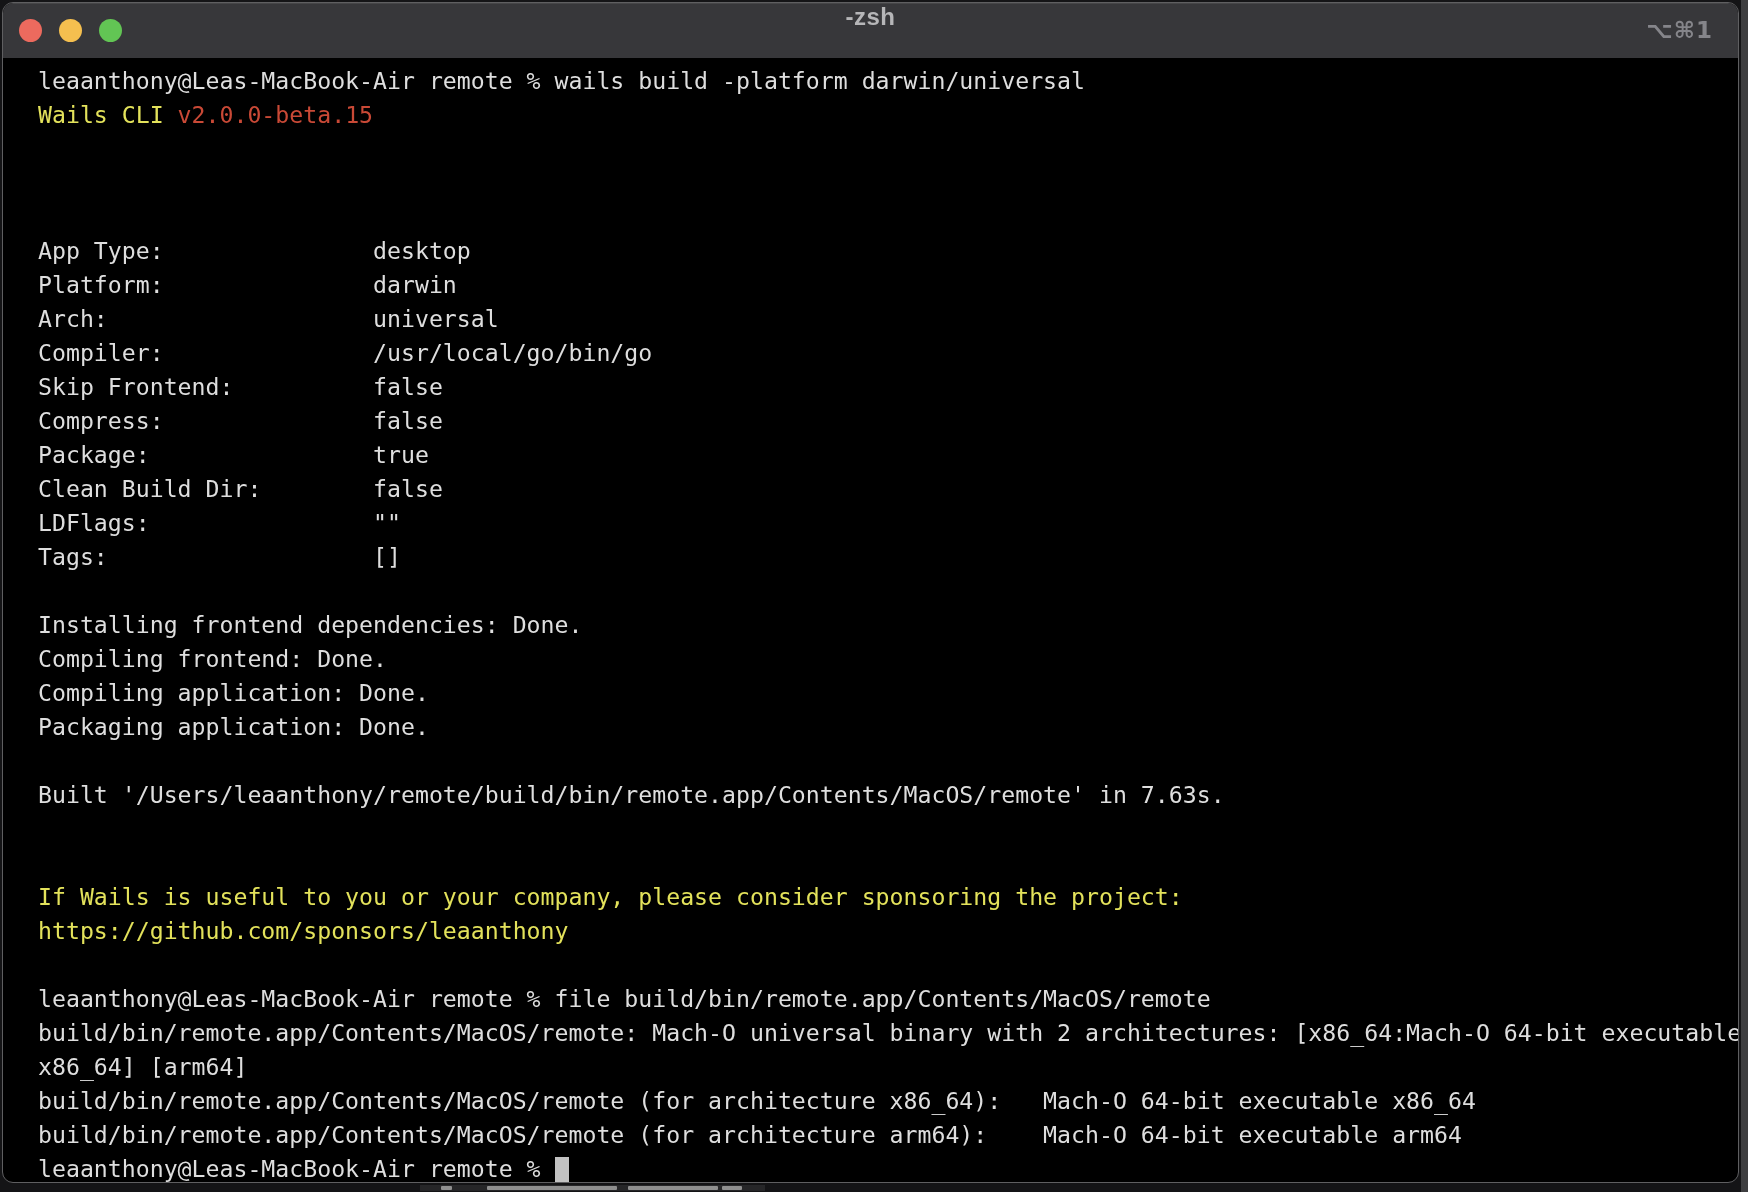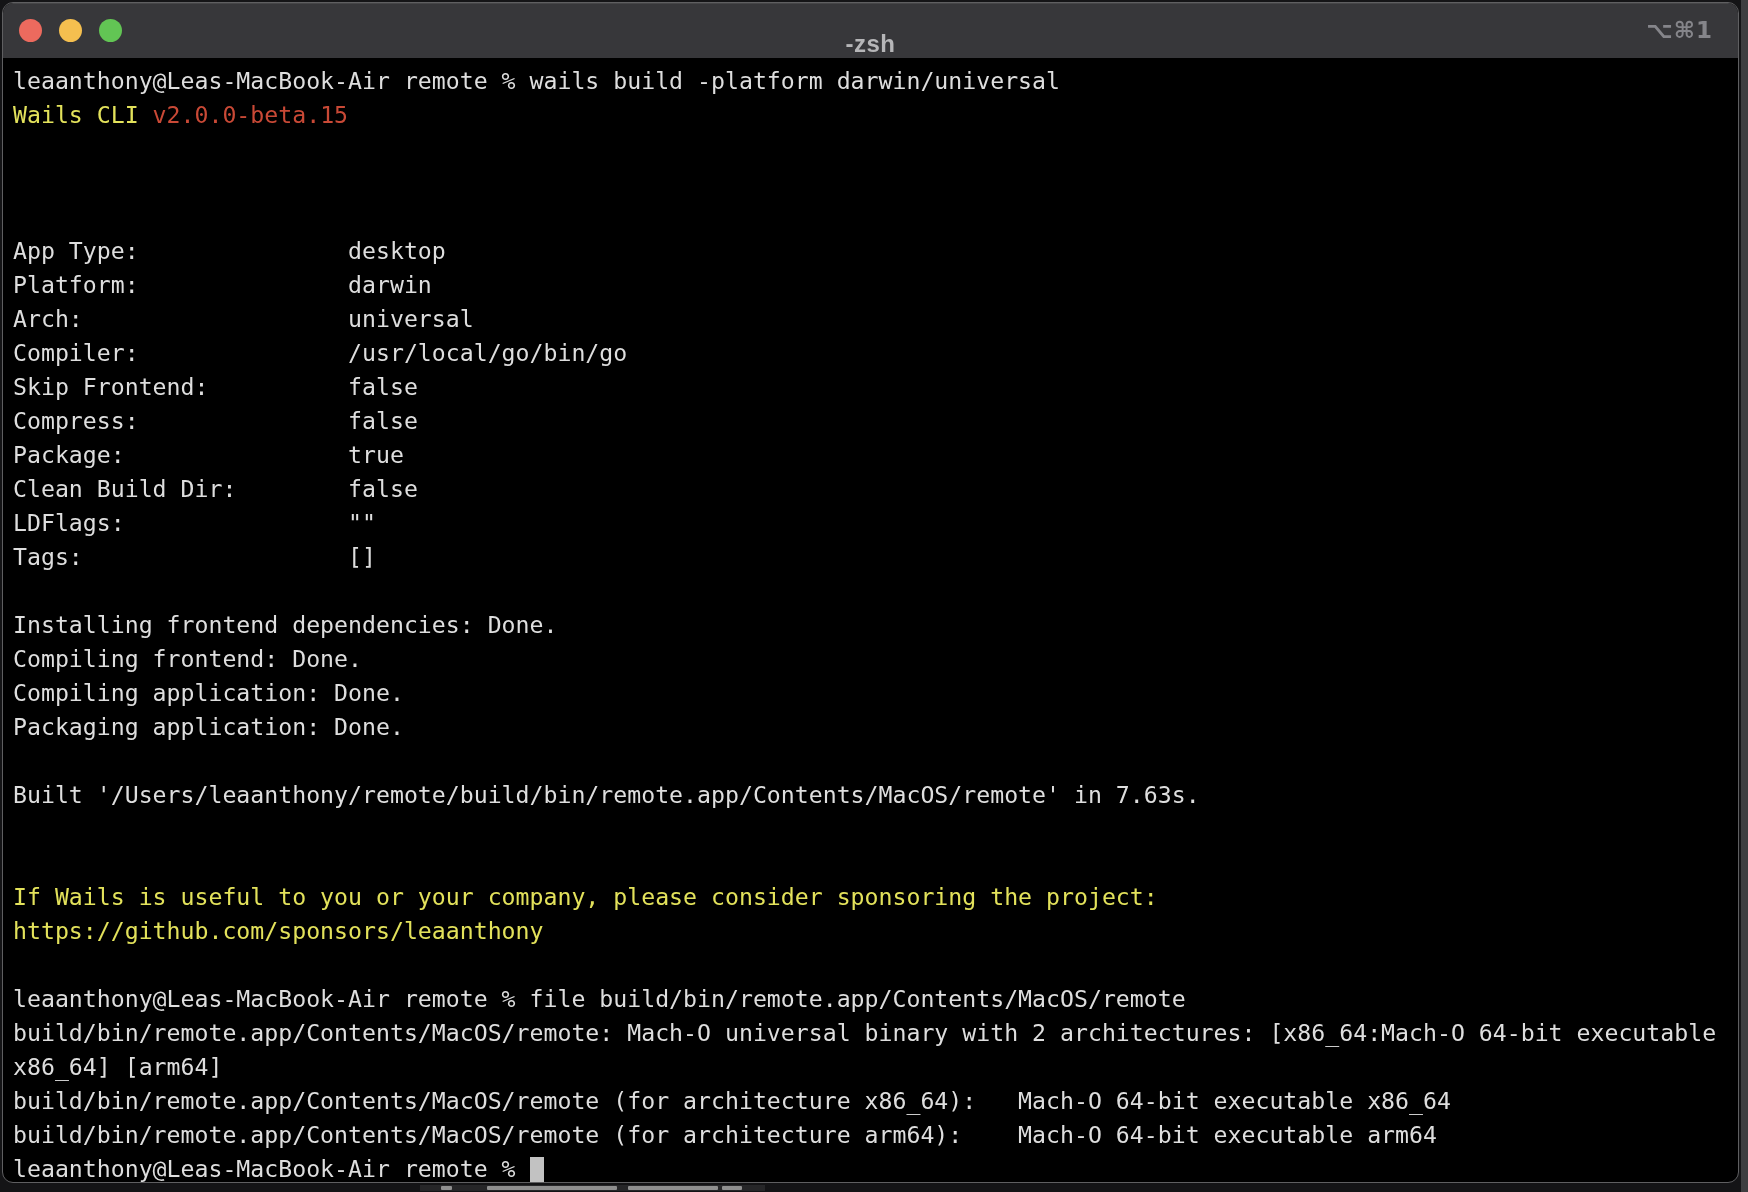--- a/index.html
+++ b/index.html
@@ -32,21 +32,21 @@
     flex-direction: column;
   }
 
   .titlebar {
     position: relative;
     height: 55px;
     flex: 0 0 55px;
     background: var(--titlebar, #37373a);
     box-shadow: inset 0 1px 0 rgba(255,255,255,0.07);
     display: flex;
-    align-items: flex-end;
+    align-items: flex-start;
     justify-content: center;
   }
 
   .traffic {
     position: absolute;
     left: 16px; top: 16px;
     display: flex;
     gap: 17px;
   }
   .light {
@@ -77,20 +77,21 @@
   }
 
   .screen {
     flex: 1;
     padding: 6px 0 0 10px;
     font-size: 23.2px;
     line-height: 34px;
     color: var(--fg, #dedede);
     white-space: pre;
     overflow: hidden;
+    margin-left: 25px;
   }
   .line { height: 34px; }
 
   .cursor {
     display: inline-block;
     width: 14px; height: 28px;
     background: var(--cursor, #c2c2c2);
     vertical-align: text-bottom;
     transform: translateY(3px);
   }

